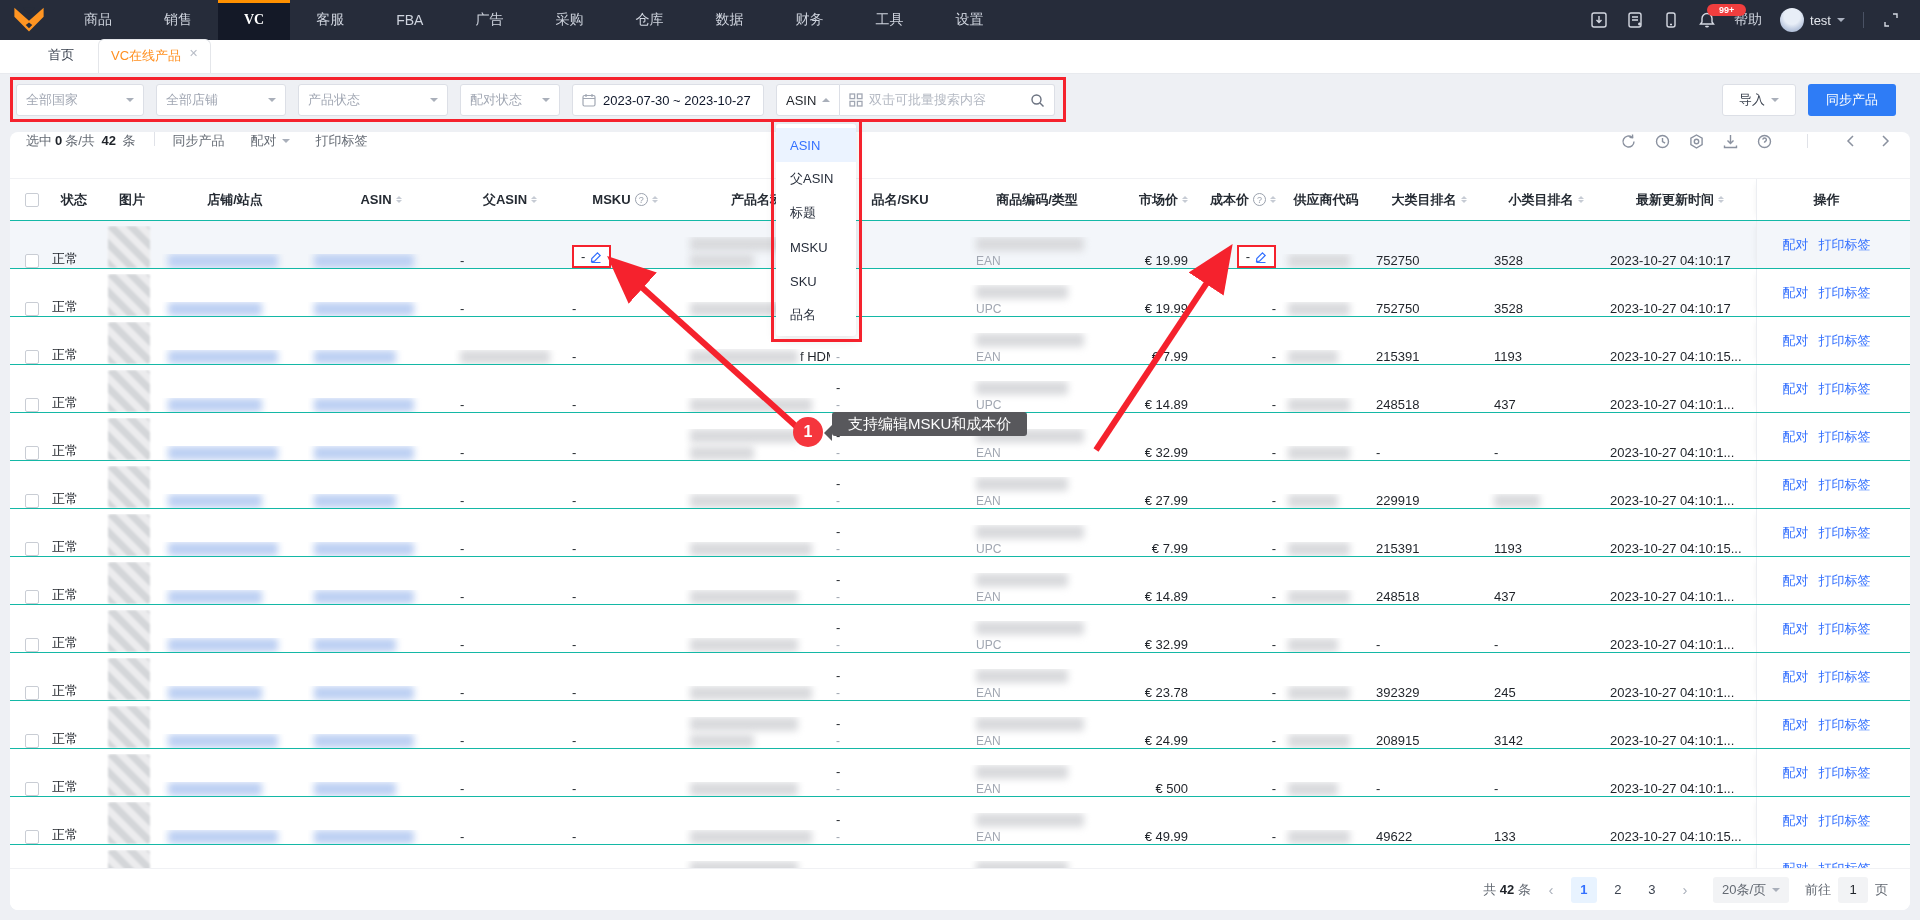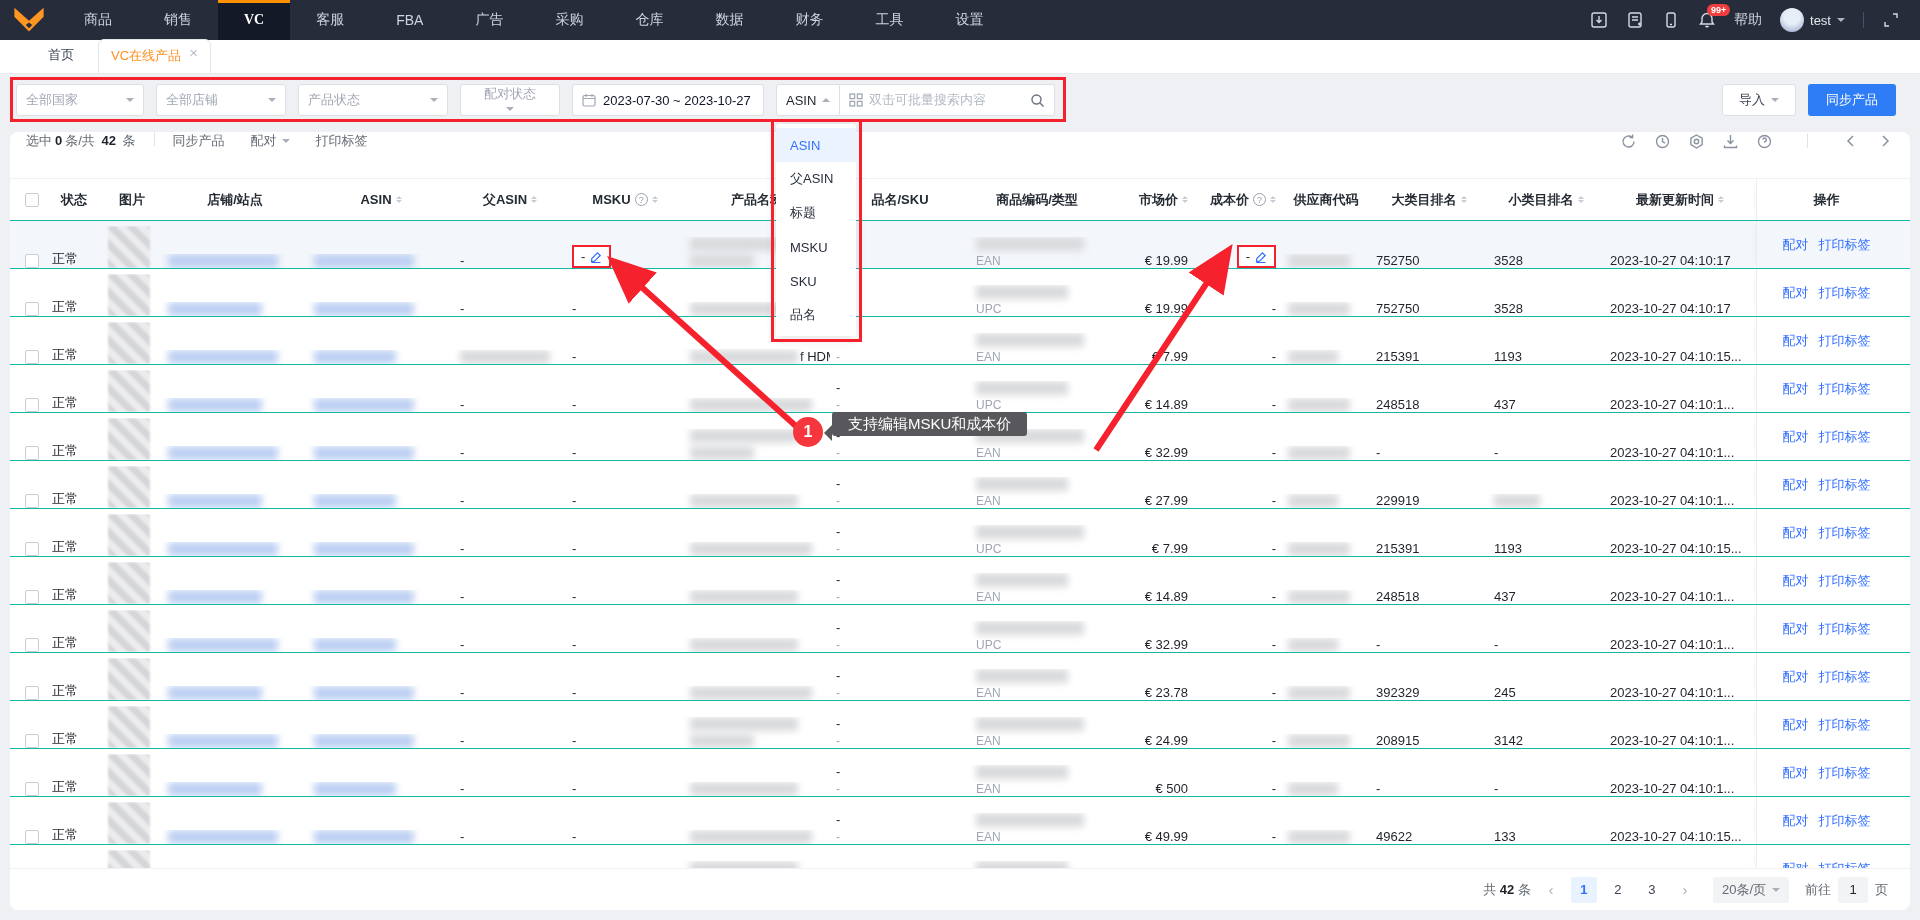--- a/index.html
+++ b/index.html
@@ -8,39 +8,39 @@
 
   
   .topnav{height:40px;background:#262c3a;display:flex;align-items:center;color:#cfd4de;}
   .logo{width:58px;display:flex;justify-content:center;align-items:center;}
   .nav-items{display:flex;height:40px;}
   .nav-item{padding:0 26px;display:flex;align-items:center;font-size:14px;cursor:pointer;height:40px;position:relative;}
   .nav-item.active{background:#141927;color:#fff;font-weight:700;font-family:Liberation Serif, serif;}
   .nav-item.active::before{content:"";position:absolute;top:0;left:0;right:0;height:3px;background:#ff9000;}
   .nav-right{margin-left:auto;display:flex;align-items:center;gap:18px;padding-right:20px;}
   .nav-ic{width:18px;height:18px;position:relative;display:inline-flex;}
-  .badge{position:absolute;top:-7px;left:9px;background:#f03e3e;color:#fff;font-size:9px;line-height:12px;border-radius:7px;padding:0 4px;font-weight:700;}
+  .badge{position:absolute;top:-7px;left:9px;background:#f03e3e;color:#fff;font-size:9px;line-height:12px;border-radius:7px;padding:0 12px;font-weight:700;}
   .help-txt{font-size:14px;}
   .userbox{display:flex;align-items:center;gap:6px;}
   .avatar{width:24px;height:24px;border-radius:50%;background:radial-gradient(circle at 50% 35%, #e8eef7 0 40%, #b9c6dd 70%, #9fb0cc);}
   .uname{font-size:13px;color:#e3e6ec;}
   .caret-d{width:0;height:0;border:4px solid transparent;border-top-color:#aab1bf;margin-top:4px;}
   .nav-div{width:1px;height:16px;background:#4a5264;}
 
   
   .tabbar{height:34px;background:#fff;display:flex;align-items:flex-end;border-bottom:1px solid #e8eaee;}
   .tab-home{padding:0 24px 9px 48px;font-size:13px;color:#3c4350;cursor:pointer;}
   .tab-active{border:1px solid #e4e6ea;border-bottom:none;border-radius:6px 6px 0 0;background:#fff;padding:7px 12px 8px;display:flex;align-items:flex-start;gap:8px;color:#ff8f1f;font-size:13px;}
   .tab-x{color:#b8bdc7;font-size:11px;cursor:pointer;}
 
   
   .filterbar{position:absolute;top:84px;left:16px;display:flex;align-items:center;}
   .fctl{height:32px;background:#fff;border:1px solid #dcdfe6;border-radius:3px;display:flex;align-items:center;padding:0 9px;color:#a1a7b3;font-size:13px;margin-right:12px;}
   .fctl .lbl{flex:1;}
-  .sel-country{width:128px;} .sel-store{width:130px;} .sel-pstatus{width:150px;} .sel-pair{width:100px;justify-content:space-between;flex-direction:column;}
+  .sel-country{width:128px;} .sel-store{width:130px;} .sel-pstatus{width:150px;} .sel-pair{width:100px;justify-content:space-between;}
   .date{width:192px;color:#0f172a;gap:7px;}
   .sel-field{width:64px;color:#1f2329;margin-right:0;border-radius:3px 0 0 3px;justify-content:space-between;}
   .searchbox{width:215px;color:#b3b8c2;gap:6px;border-left:none;border-radius:0 3px 3px 0;}
   .caret{width:0;height:0;border:4px solid transparent;border-top-color:#a9afba;margin-top:4px;}
   .caret.up{border-top-color:transparent;border-bottom-color:#a9afba;margin-top:-4px;}
   .hdr-actions{position:absolute;top:84px;right:24px;display:flex;gap:12px;}
   .btn{height:32px;border-radius:3px;display:flex;align-items:center;justify-content:center;font-size:13px;cursor:pointer;}
   .btn-plain{background:#fff;border:1px solid #dcdfe6;color:#3c4350;width:74px;gap:6px;}
   .btn-primary{background:#2e7cf6;color:#fff;width:88px;}
 

